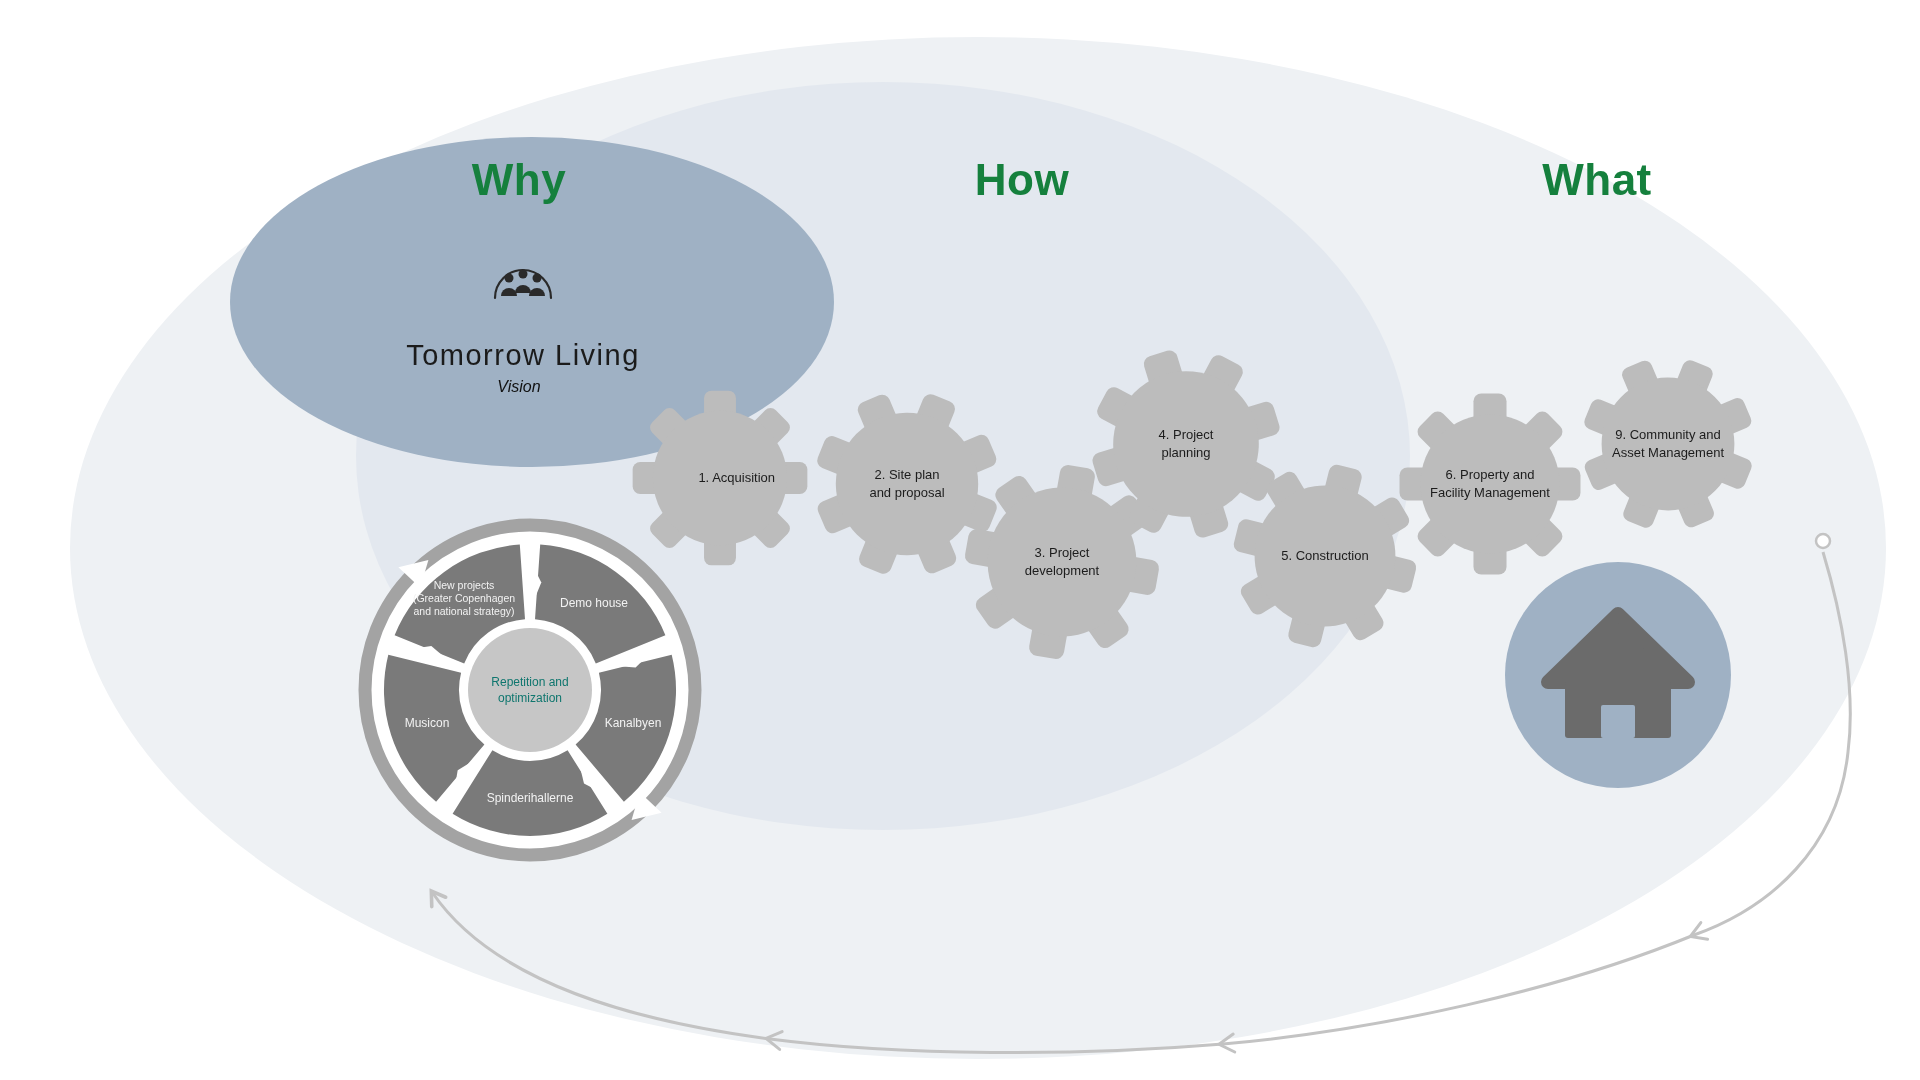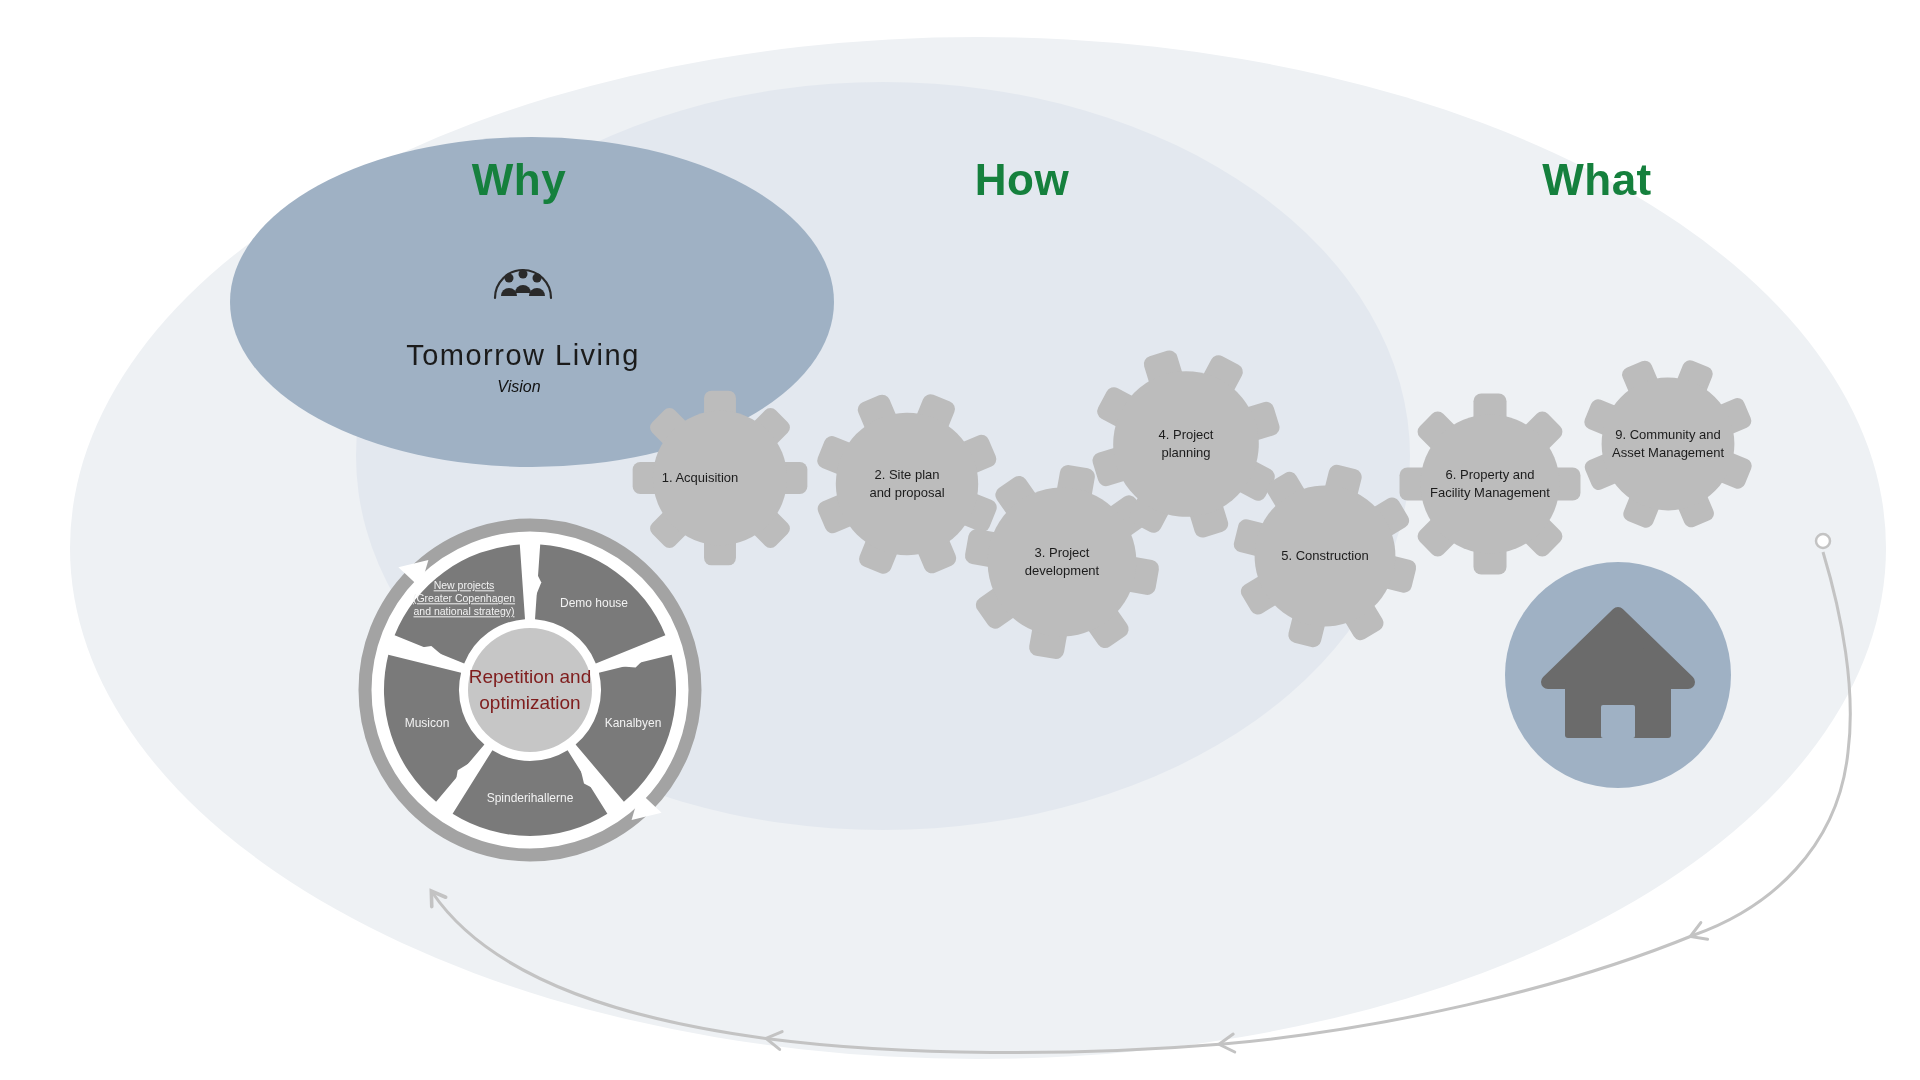--- a/index.html
+++ b/index.html
@@ -5,21 +5,21 @@
   html,body{margin:0;padding:0;background:#ffffff;}
   #stage{position:relative;width:1920px;height:1080px;background:#ffffff;overflow:hidden;
          font-family:"Liberation Sans",sans-serif;}
   #diagram-svg{position:absolute;left:0;top:0;}
   .lbl{position:absolute;transform:translate(-50%,-50%);text-align:center;
        white-space:pre-line;color:#1f1f1f;font-family:"Liberation Sans",sans-serif;}
   .hdr{font-size:44px;font-weight:800;color:#15803d;letter-spacing:.5px;}
   .brand{font-size:29px;font-weight:300;letter-spacing:1.5px;color:#1b1b1b;margin-top:15px;}
   .vision{font-size:16px;color:#111;}
   .gear-label{font-size:13px;line-height:1.35;width:190px;color:#1c1c1c;}
-  .center-label{font-size:19px;line-height:1.35;width:130px;color:#7f1d1d;}
+  .center-label{font-size:12px;line-height:1.35;width:130px;color:#0f766e;}
   .seg-label{font-size:12px;line-height:1.25;color:#f2f2f2;width:110px;}
   .seg-label.small{font-size:10.5px;width:124px;}
 </style>
 </head>
 <body>
 
 <div id="stage">
 
   <svg id="diagram-svg" width="1920" height="1080" viewBox="0 0 1920 1080">
     <defs>
@@ -110,36 +110,36 @@
     </g>
   </svg>
 
   <div class="lbl hdr" style="left:519px;top:180px;">Why</div>
   <div class="lbl hdr" style="left:1022px;top:180px;">How</div>
   <div class="lbl hdr" style="left:1574px;top:180px;margin-left:23px;">What</div>
 
   <div class="lbl brand" style="left:523px;top:340px;">Tomorrow Living</div>
   <div class="lbl vision" style="left:519px;top:387px;font-style:italic;">Vision</div>
 
-  <div class="lbl gear-label" style="left:700px;top:478px;">1. Acquisition</div>
+  <div class="lbl gear-label" style="left:680px;top:478px;text-align:right;">1. Acquisition</div>
   <div class="lbl gear-label" style="left:907px;top:484px;">2. Site plan
 and proposal</div>
   <div class="lbl gear-label" style="left:1062px;top:562px;">3. Project
 development</div>
   <div class="lbl gear-label" style="left:1186px;top:444px;">4. Project
 planning</div>
   <div class="lbl gear-label" style="left:1325px;top:556px;">5. Construction</div>
   <div class="lbl gear-label" style="left:1490px;top:484px;">6. Property and
 Facility Management</div>
   <div class="lbl gear-label" style="left:1668px;top:444px;">9. Community and
 Asset Management</div>
 
   <div class="lbl center-label" style="left:530px;top:690px;">Repetition and
 optimization</div>
-  <div class="lbl seg-label small" style="left:464px;top:599px;text-decoration:underline;">New projects
+  <div class="lbl seg-label small" style="left:464px;top:599px;">New projects
 (Greater Copenhagen
 and national strategy)</div>
   <div class="lbl seg-label" style="left:594px;top:603px;">Demo house</div>
   <div class="lbl seg-label" style="left:633px;top:723px;">Kanalbyen</div>
   <div class="lbl seg-label" style="left:530px;top:798px;">Spinderihallerne</div>
   <div class="lbl seg-label" style="left:427px;top:723px;">Musicon</div>
 
 </div>
 
 </body></html>

